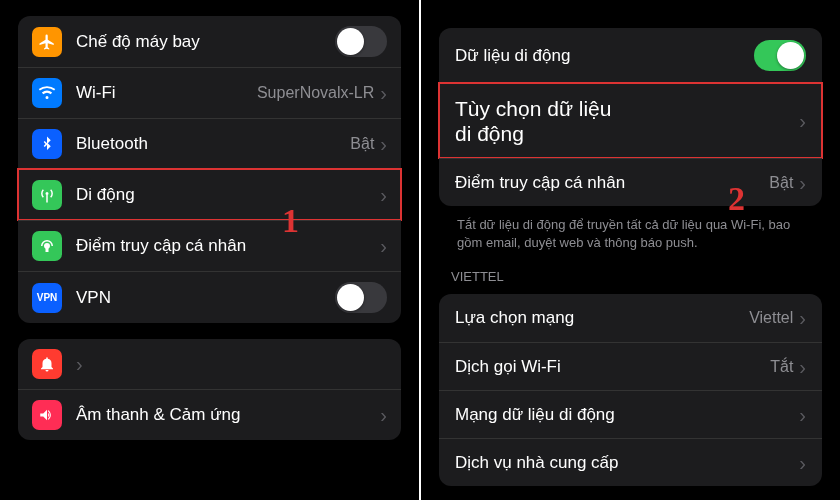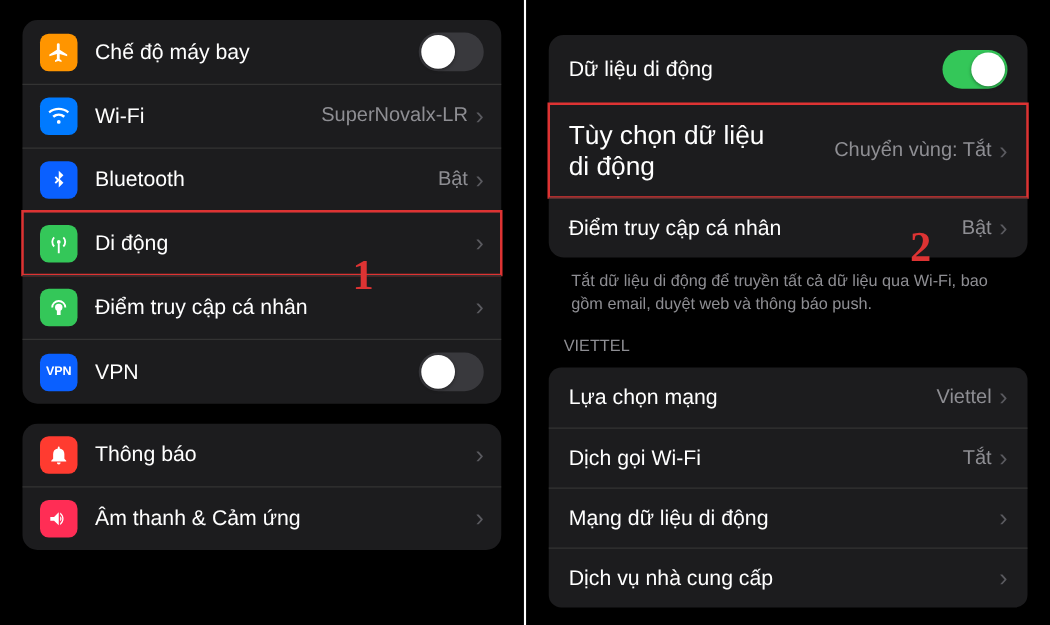--- a/index.html
+++ b/index.html
@@ -151,21 +151,20 @@
     </div>
   </div>
 
   <div class="group">
     <div class="row">
       <div class="icon-wrap bg-red">
         <svg viewBox="0 0 24 24" fill="#fff">
             <path d="M12 22a2 2 0 0 0 2-2h-4a2 2 0 0 0 2 2zm6-6V11a6 6 0 0 0-5-5.9V4a1 1 0 1 0-2 0v1.1A6 6 0 0 0 6 11v5l-2 2v1h16v-1l-2-2z"></path>
           </svg>
       </div>
-      <span class="label">Thông báo</span>
       <span class="chevron">›</span>
     </div>
     <div class="row">
       <div class="icon-wrap bg-pink">
         <svg viewBox="0 0 24 24" fill="#fff">
             <path d="M3 10v4h4l5 5V5L7 10H3zm12 2a3 3 0 0 0-1.5-2.6v5.2A3 3 0 0 0 15 12zm-1.5-6.7v2a6 6 0 0 1 0 9.4v2a8 8 0 0 0 0-13.4z"></path>
           </svg>
       </div>
       <span class="label">Âm thanh &amp; Cảm ứng</span>
       <span class="chevron">›</span>
@@ -181,33 +180,32 @@
   <div class="group">
     <div class="row">
       <span class="label">Dữ liệu di động</span>
       <div class="toggle on">
           <div class="knob"></div>
         </div>
     </div>
     <div class="row highlight">
       <span class="label label-multi" style="white-space:pre-line;">Tùy chọn dữ liệu
 di động</span>
-      <span class="value">Chuyển vùng: Tắt</span>
       <span class="chevron">›</span>
     </div>
     <div class="row">
       <span class="label">Điểm truy cập cá nhân</span>
       <span class="value">Bật</span>
       <span class="chevron">›</span>
     </div>
   </div>
   <div class="helper">Tắt dữ liệu di động để truyền tất cả dữ liệu qua Wi-Fi, bao gồm email, duyệt web và thông báo push.</div>
 
   <div class="section-header">VIETTEL</div>
-  <div class="group" style="margin-top:4px;border-radius:10px;">
+  <div class="group" style="margin-top:4px;">
     <div class="row">
       <span class="label">Lựa chọn mạng</span>
       <span class="value">Viettel</span>
       <span class="chevron">›</span>
     </div>
     <div class="row">
       <span class="label">Dịch gọi Wi-Fi</span>
       <span class="value">Tắt</span>
       <span class="chevron">›</span>
     </div>

